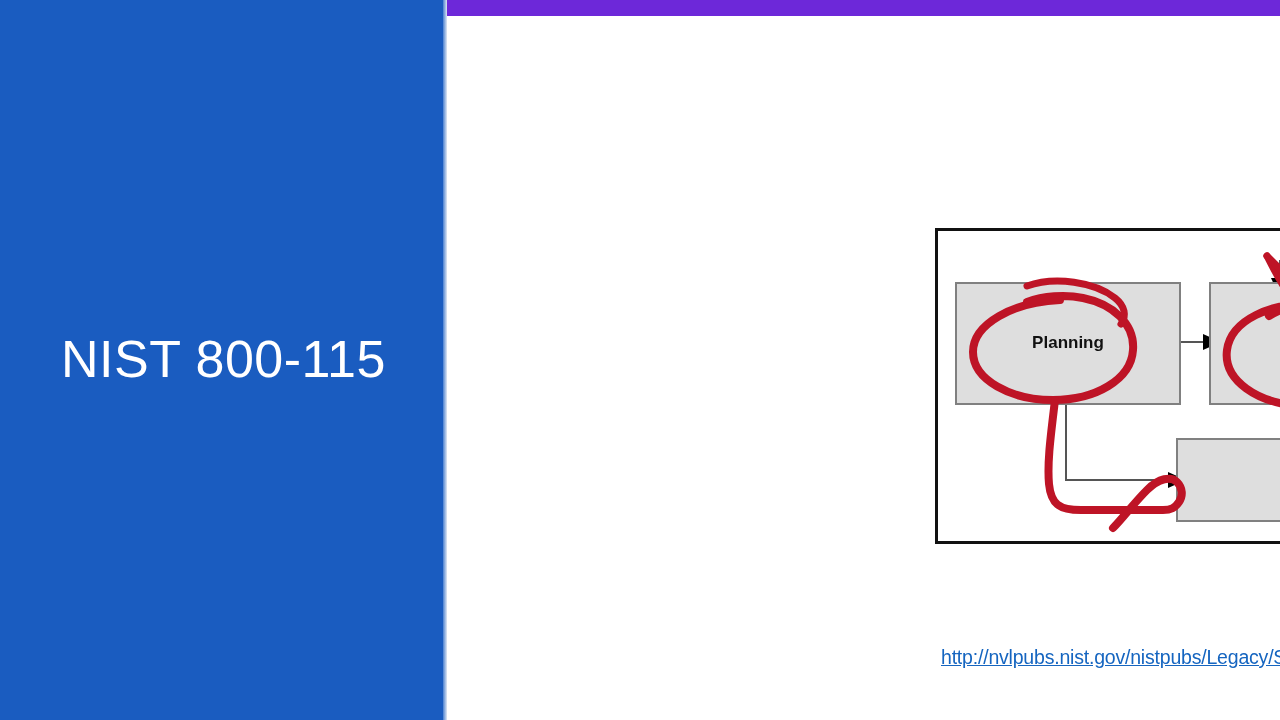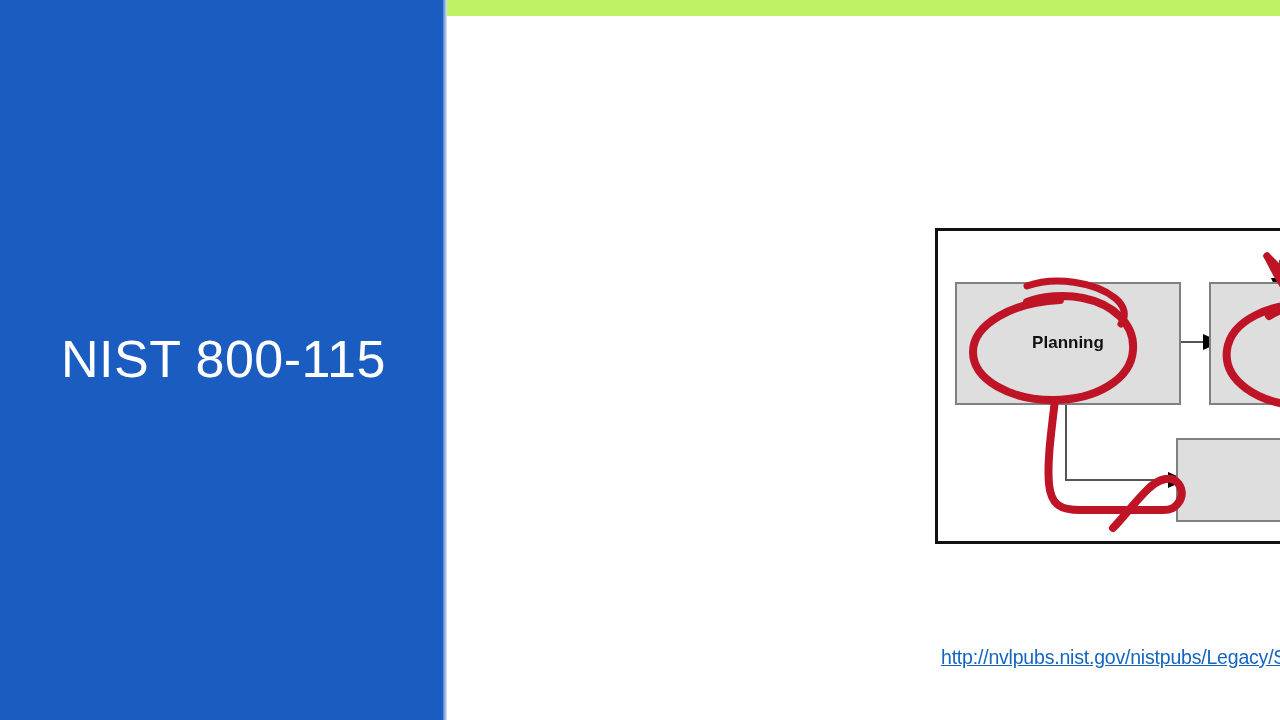--- a/index.html
+++ b/index.html
@@ -12,21 +12,21 @@
     height: 720px;
     overflow: hidden;
     font-family: "Liberation Sans", sans-serif;
     position: relative;
   }
   #slide {
     position: absolute;
     left: 0; top: 0;
     width: 1280px;
     height: 720px;
-    background: #bef264;
+    background: #6d28d9;
   }
   
   #title-panel {
     position: absolute;
     left: 0; top: 0;
     width: 447px;
     height: 720px;
     background: #1A5CC0;
     display: flex;
     align-items: center;

